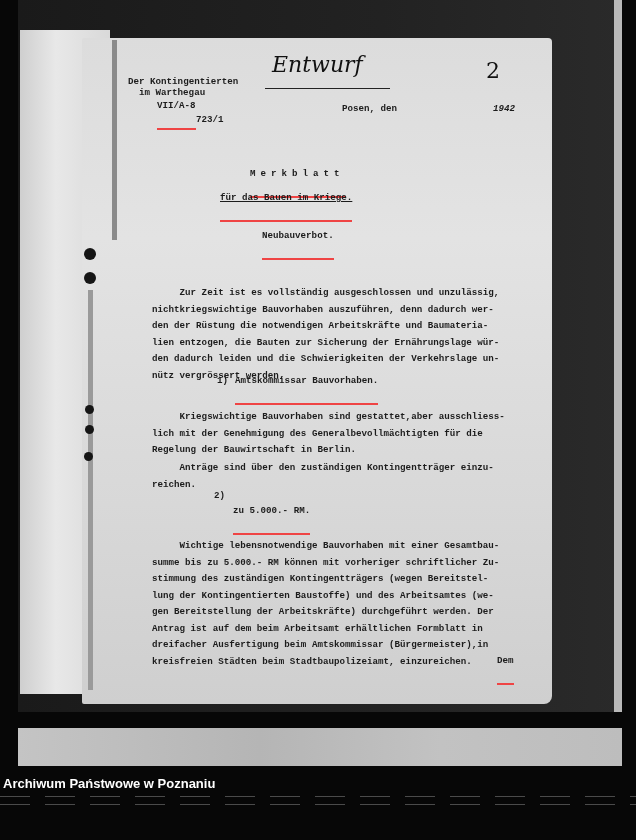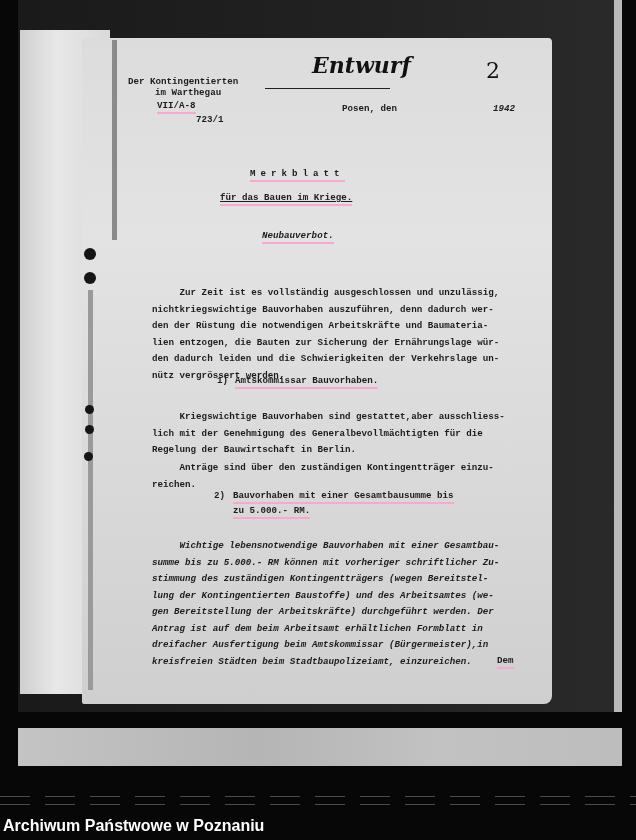--- a/index.html
+++ b/index.html
@@ -26,28 +26,28 @@
     .fold-line2 { position: absolute; left: 88px; top: 290px; width: 5px; height: 400px; background: #9a9a9a; }
     .punch { position: absolute; width: 12px; height: 12px; border-radius: 50%; background: #151515; }
     .bottom-strip {
       position: absolute; left: 18px; top: 728px; width: 604px; height: 38px;
       background: linear-gradient(90deg, #c4c4c4, #b5b5b5 40%, #c2c2c2 70%, #bdbdbd);
     }
     .scanline { position: absolute; left: 0; width: 636px; height: 1px; background: repeating-linear-gradient(90deg, #777 0 30px, transparent 30px 45px); opacity: .6; }
 
     .doc { position: absolute; left: 0; top: 0; width: 636px; height: 840px; color: #1c1c1c; font-weight: bold; font-size: 9.2px; }
     .t { position: absolute; white-space: nowrap; }
-    .ul { border-bottom: 2px solid #f9a8d4; padding-bottom: 1px; }
-    .handwriting { font-family: "DejaVu Serif", serif; font-style: italic; font-weight: bold; font-size: 22px; color: #111; margin-left: 40px; }
+    .ul { border-bottom: 2px solid #ef4444; padding-bottom: 17px; }
+    .handwriting { font-family: "DejaVu Serif", serif; font-style: italic; font-weight: normal; font-size: 22px; color: #111; }
     .pagenum { font-family: "DejaVu Serif", serif; font-weight: normal; font-size: 22px; color: #111; }
     .hw-line { position: absolute; left: 265px; top: 88px; width: 125px; height: 1px; background: #222; }
     .para { position: absolute; left: 152px; width: 392px; line-height: 16.5px; font-size: 9.2px; white-space: pre; margin-top: 12px; }
     .footer-label {
-      position: absolute; left: 3px; top: 817px; color: #ffffff;
-      font-family: "Liberation Sans", sans-serif; font-weight: bold; font-size: 16px;
+      position: absolute; left: 3px; top: 776px; color: #ffffff;
+      font-family: "Liberation Sans", sans-serif; font-weight: bold; font-size: 13px;
     }
   </style>
 </head>
 <body>
 
 <div class="frame"></div>
 <div class="backdrop"></div>
 <div class="right-strip"></div>
 <div class="left-page"></div>
 <div class="main-page"></div>
@@ -57,54 +57,53 @@
 <div class="punch" style="left:84px;top:272px;"></div>
 <div class="punch" style="left:85px;top:405px;width:9px;height:9px;"></div>
 <div class="punch" style="left:85px;top:425px;width:9px;height:9px;"></div>
 <div class="punch" style="left:84px;top:452px;width:9px;height:9px;"></div>
 <div class="bottom-strip"></div>
 <div class="scanline" style="top:796px;"></div>
 <div class="scanline" style="top:804px;"></div>
 
 <div class="doc">
   <div class="t" style="left:128px;top:76px;">Der Kontingentierten</div>
-  <div class="t" style="left:155px;top:87px;">im Warthegau</div>
+  <div class="t" style="left:139px;top:87px;">im Warthegau</div>
   <div class="t ul" style="left:157px;top:100px;">VII/A-8</div>
   <div class="t" style="left:174px;top:114px;margin-left:22px;">723/1</div>
 
   <div class="t handwriting" style="left:272px;top:52px;">Entwurf</div>
   <div class="hw-line"></div>
   <div class="t pagenum" style="left:486px;top:58px;">2</div>
 
   <div class="t" style="left:342px;top:103px;">Posen, den</div>
   <div class="t" style="left:493px;top:103px;font-style:italic;">1942</div>
 
   <div class="t ul" style="left:250px;top:168px;letter-spacing:5px;">Merkblatt</div>
   <div class="t ul" style="left:220px;top:192px;text-decoration:underline;">für das Bauen im Kriege.</div>
-  <div class="t ul" style="left:262px;top:230px;font-style:italic;">Neubauverbot.</div>
+  <div class="t ul" style="left:262px;top:230px;">Neubauverbot.</div>
 
   <div class="para" style="top:273px;">     Zur Zeit ist es vollständig ausgeschlossen und unzulässig,
 nichtkriegswichtige Bauvorhaben auszuführen, denn dadurch wer-
 den der Rüstung die notwendigen Arbeitskräfte und Baumateria-
 lien entzogen, die Bauten zur Sicherung der Ernährungslage wür-
 den dadurch leiden und die Schwierigkeiten der Verkehrslage un-
 nütz vergrössert werden.</div>
 
   <div class="t" style="left:217px;top:375px;">1)</div>
   <div class="t ul" style="left:235px;top:375px;">Amtskommissar Bauvorhaben.</div>
   <div class="para" style="top:397px;">     Kriegswichtige Bauvorhaben sind gestattet,aber ausschliess-
 lich mit der Genehmigung des Generalbevollmächtigten für die
 Regelung der Bauwirtschaft in Berlin.</div>
   <div class="para" style="top:448px;">     Anträge sind über den zuständigen Kontingentträger einzu-
 reichen.</div>
 
   <div class="t" style="left:214px;top:490px;">2)</div>
-  <div class="t ul" style="left:233px;top:490px;">Bauvorhaben mit einer Gesamtbausumme bis</div>
   <div class="t ul" style="left:233px;top:505px;">zu 5.000.- RM.</div>
-  <div class="para" style="top:526px;font-style:italic;">     Wichtige lebensnotwendige Bauvorhaben mit einer Gesamtbau-
+  <div class="para" style="top:526px;">     Wichtige lebensnotwendige Bauvorhaben mit einer Gesamtbau-
 summe bis zu 5.000.- RM können mit vorheriger schriftlicher Zu-
 stimmung des zuständigen Kontingentträgers (wegen Bereitstel-
 lung der Kontingentierten Baustoffe) und des Arbeitsamtes (we-
 gen Bereitstellung der Arbeitskräfte) durchgeführt werden. Der
 Antrag ist auf dem beim Arbeitsamt erhältlichen Formblatt in
 dreifacher Ausfertigung beim Amtskommissar (Bürgermeister),in
 kreisfreien Städten beim Stadtbaupolizeiamt, einzureichen.</div>
 
   <div class="t ul" style="left:497px;top:655px;text-align:center;">Dem</div>
 </div>

